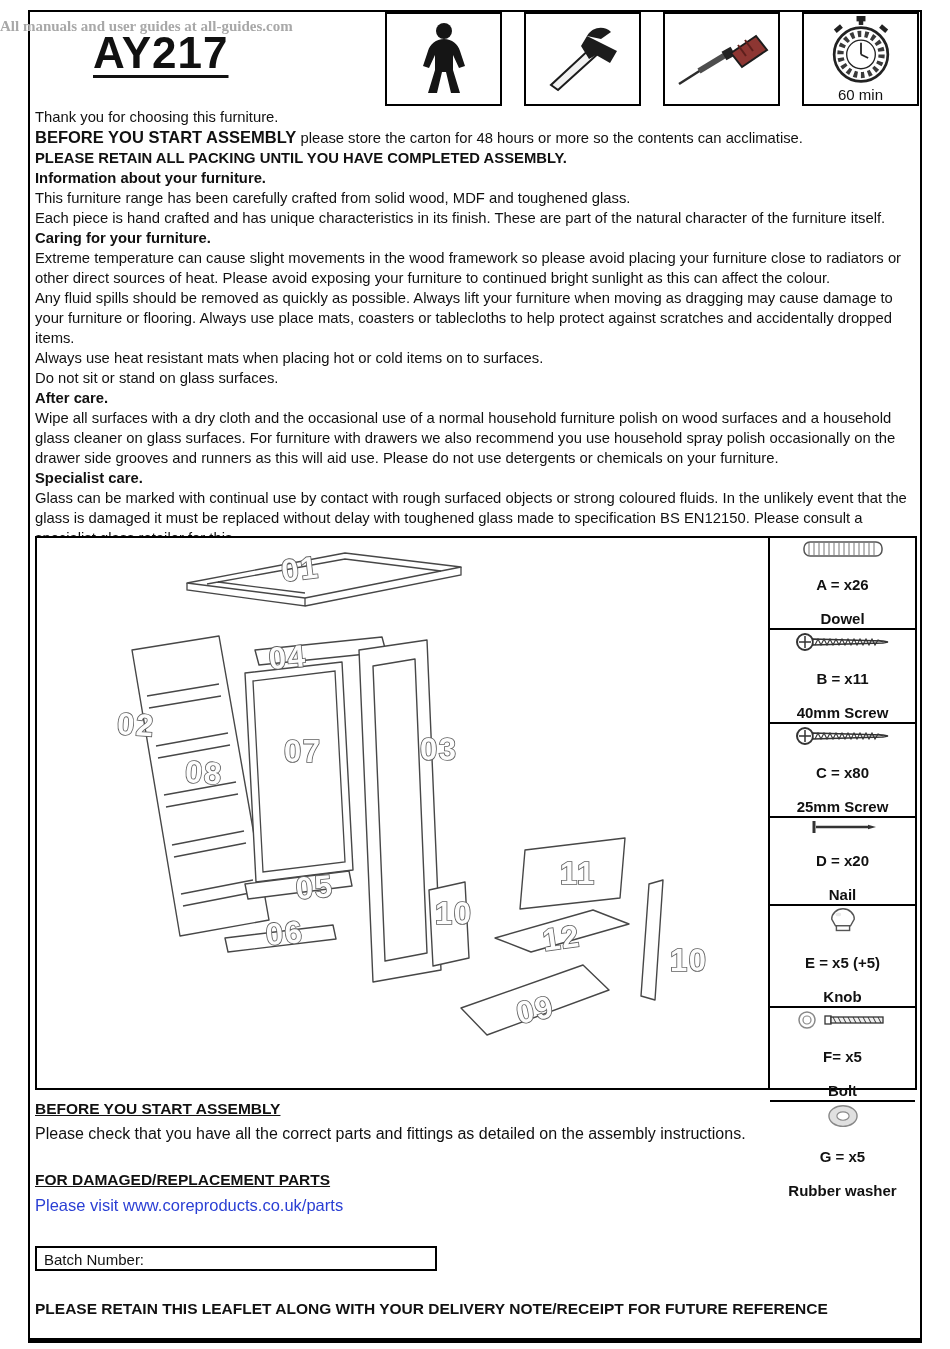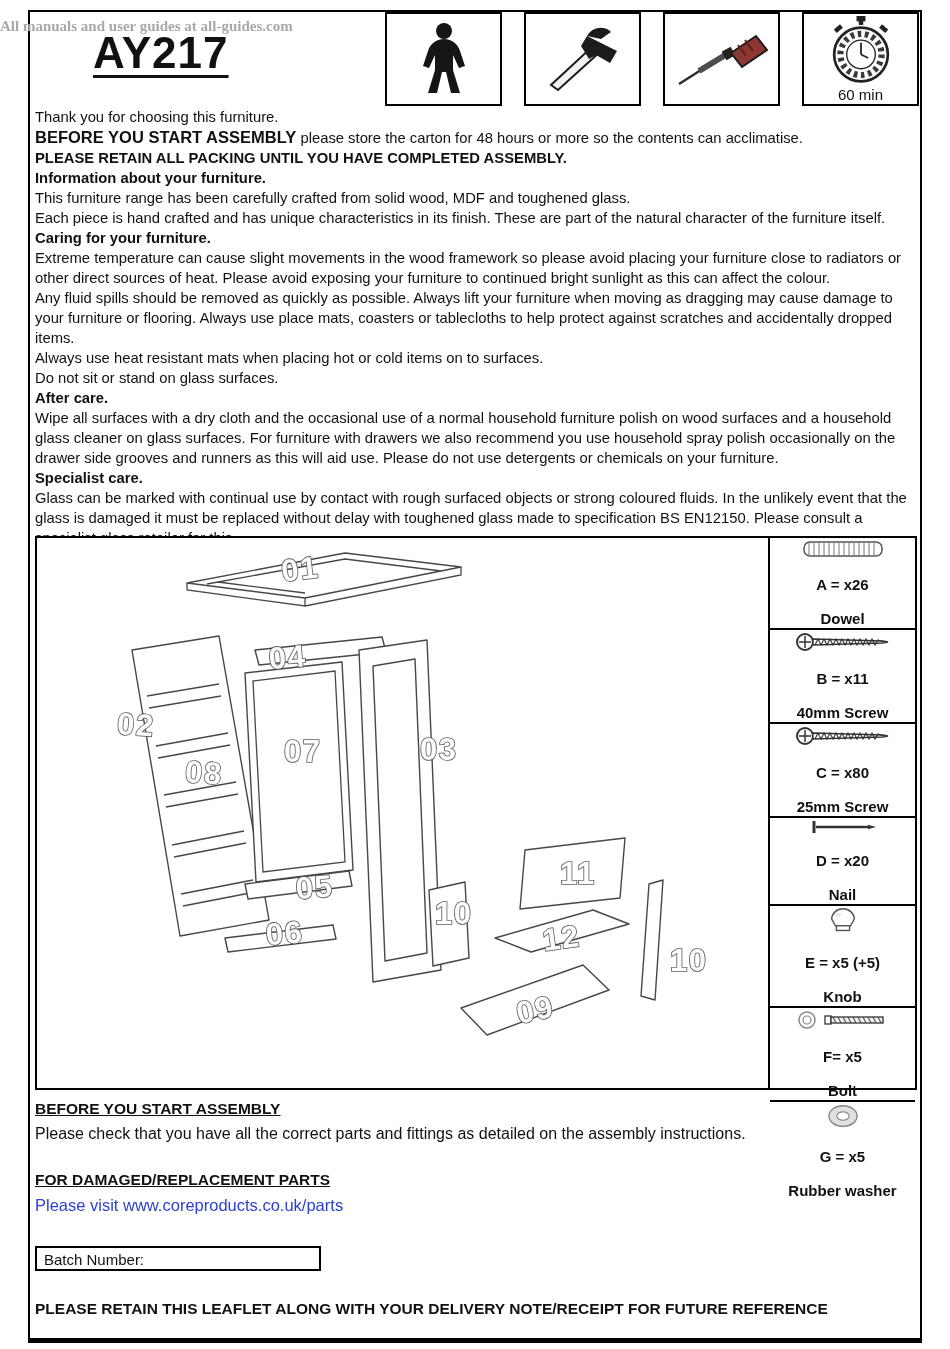--- a/index.html
+++ b/index.html
@@ -40,21 +40,21 @@
             fill:#fdfdfd; stroke:#5f5f5f; stroke-width:1.7px; paint-order:stroke;
             letter-spacing:1.5px; }
   .ln { stroke:#474747; stroke-width:1.4; fill:#fff; stroke-linejoin:round; }
   .ln-open { stroke:#474747; stroke-width:1.3; fill:none; }
 
   .footer { position:absolute; left:35px; top:1100px; width:880px; }
   .f-heading { font-size:15.5px; font-weight:bold; text-decoration:underline; }
   .f-text { font-size:16px; margin-top:7px; }
   .f-heading2 { font-size:15.5px; font-weight:bold; text-decoration:underline; margin-top:28px; }
   .f-link { font-size:16.5px; margin-top:7px; color:#2a3fd4; cursor:pointer; }
-  .batch-box { margin-top:31px; width:286px; border:2px solid #000; padding:3px 7px;
+  .batch-box { margin-top:31px; width:402px; border:2px solid #000; padding:3px 7px;
                font-size:15px; height:25px; }
   .f-retain { margin-top:29px; font-size:15.5px; font-weight:bold; }
 </style>
 </head>
 <body>
 
 <div class="page">
   <div class="frame"></div>
 
   <div class="watermark">All manuals and user guides at all-guides.com</div>

